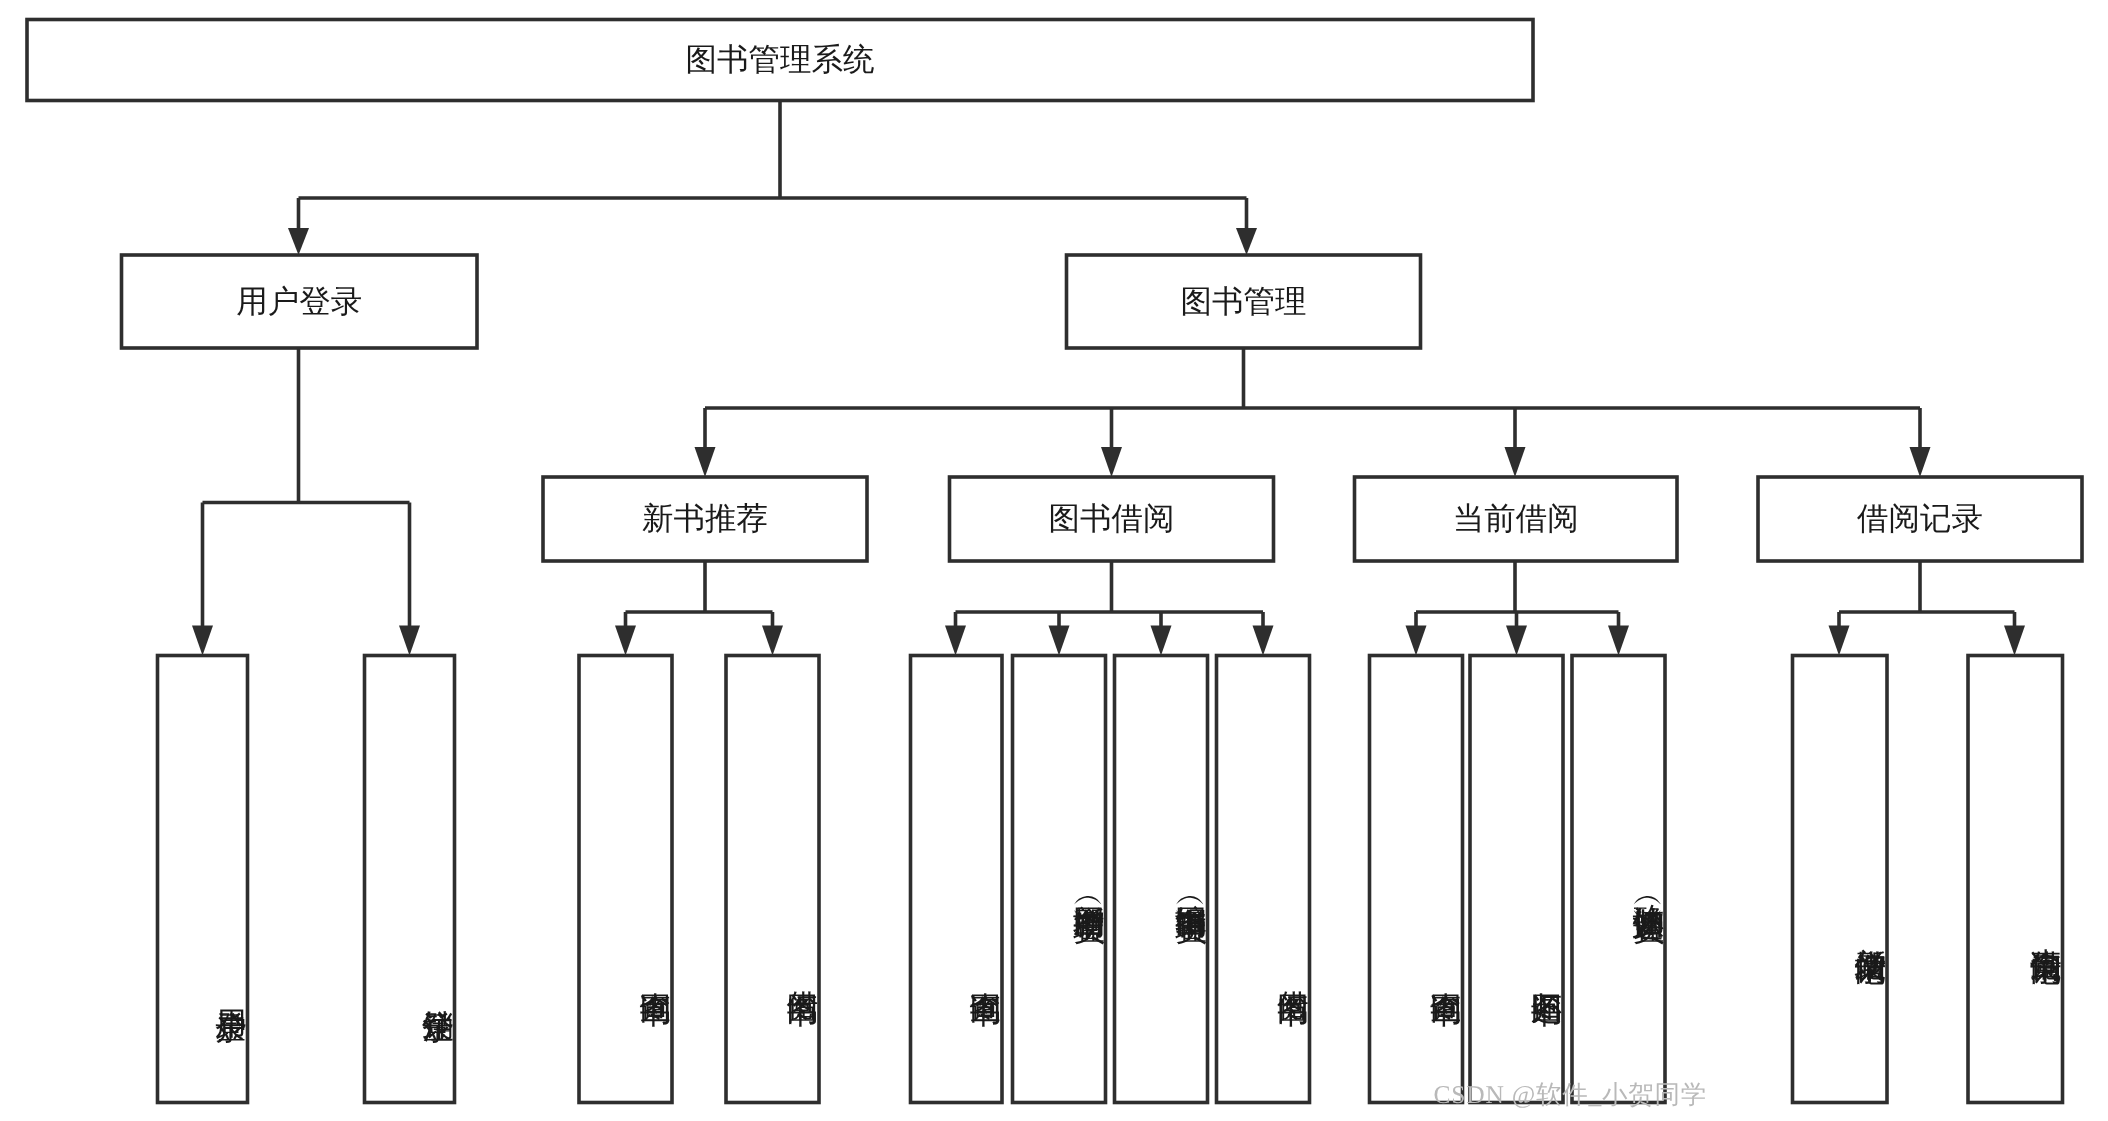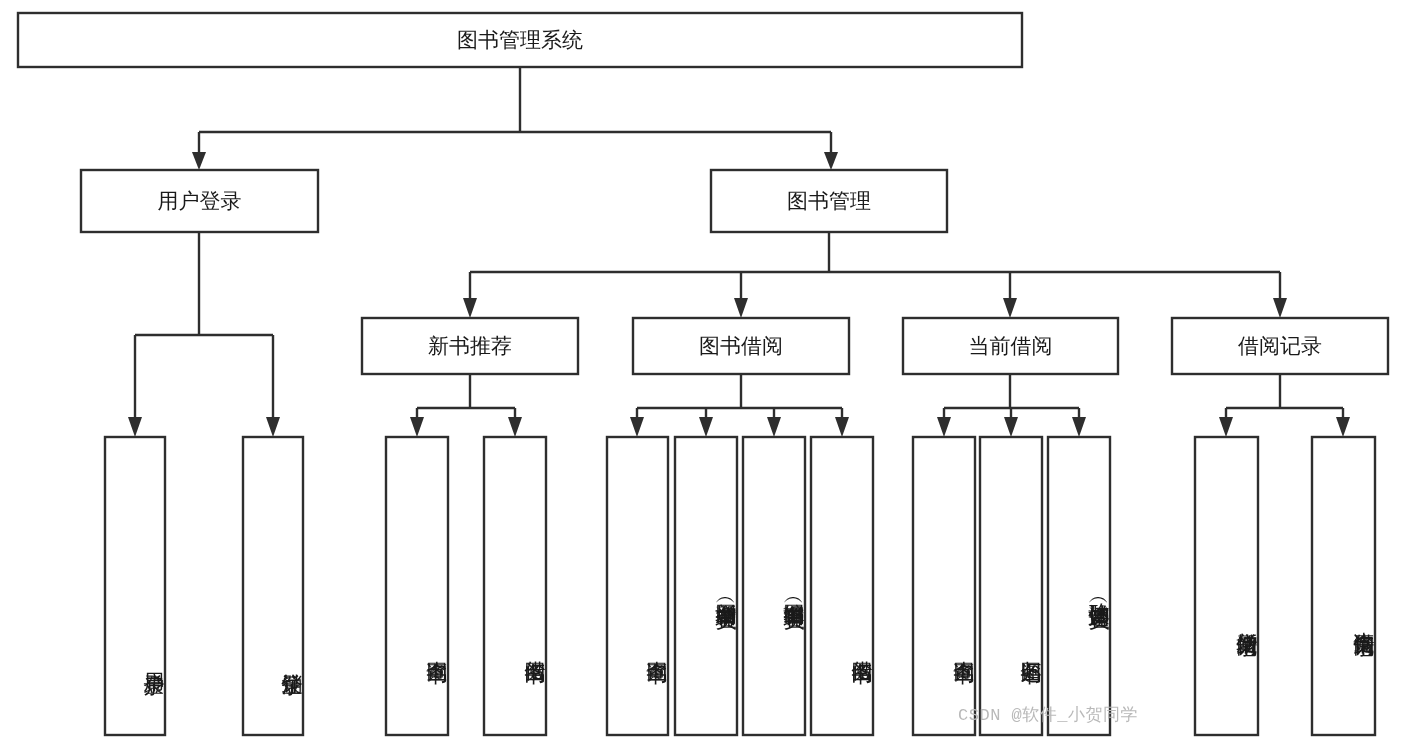--- a/index.html
+++ b/index.html
@@ -58,23 +58,23 @@
     line-height: 1.06;
     writing-mode: vertical-rl;
     text-orientation: upright;
     letter-spacing: 1px;
     white-space: nowrap;
     pointer-events: none;
   }
   .watermark {
     position: absolute;
     right: 8px;
-    bottom: 21px;
+    bottom: 6px;
     color: #b9b9b9;
-    font-family: Liberation Mono, monospace;
+    font-family: Liberation Serif, serif;
     font-size: 17px;
     letter-spacing: 0.5px;
     white-space: nowrap;
     text-align: right;
   }
 </style>
 </head>
 <body>
 
 <div id="diagram-root">

